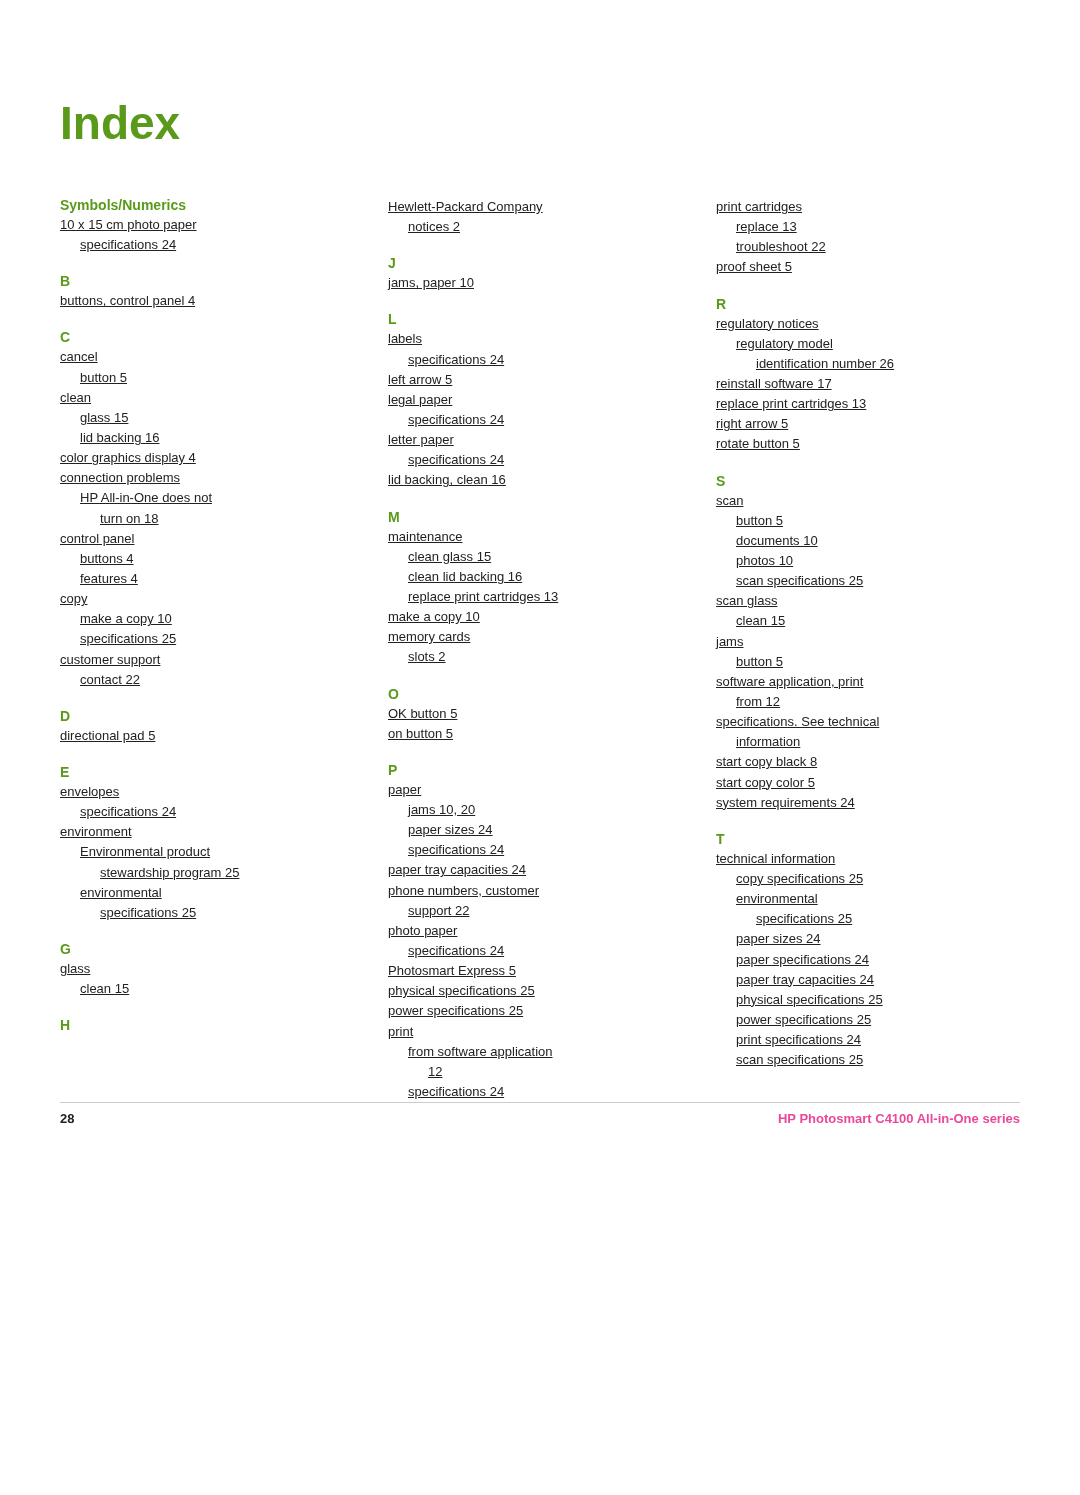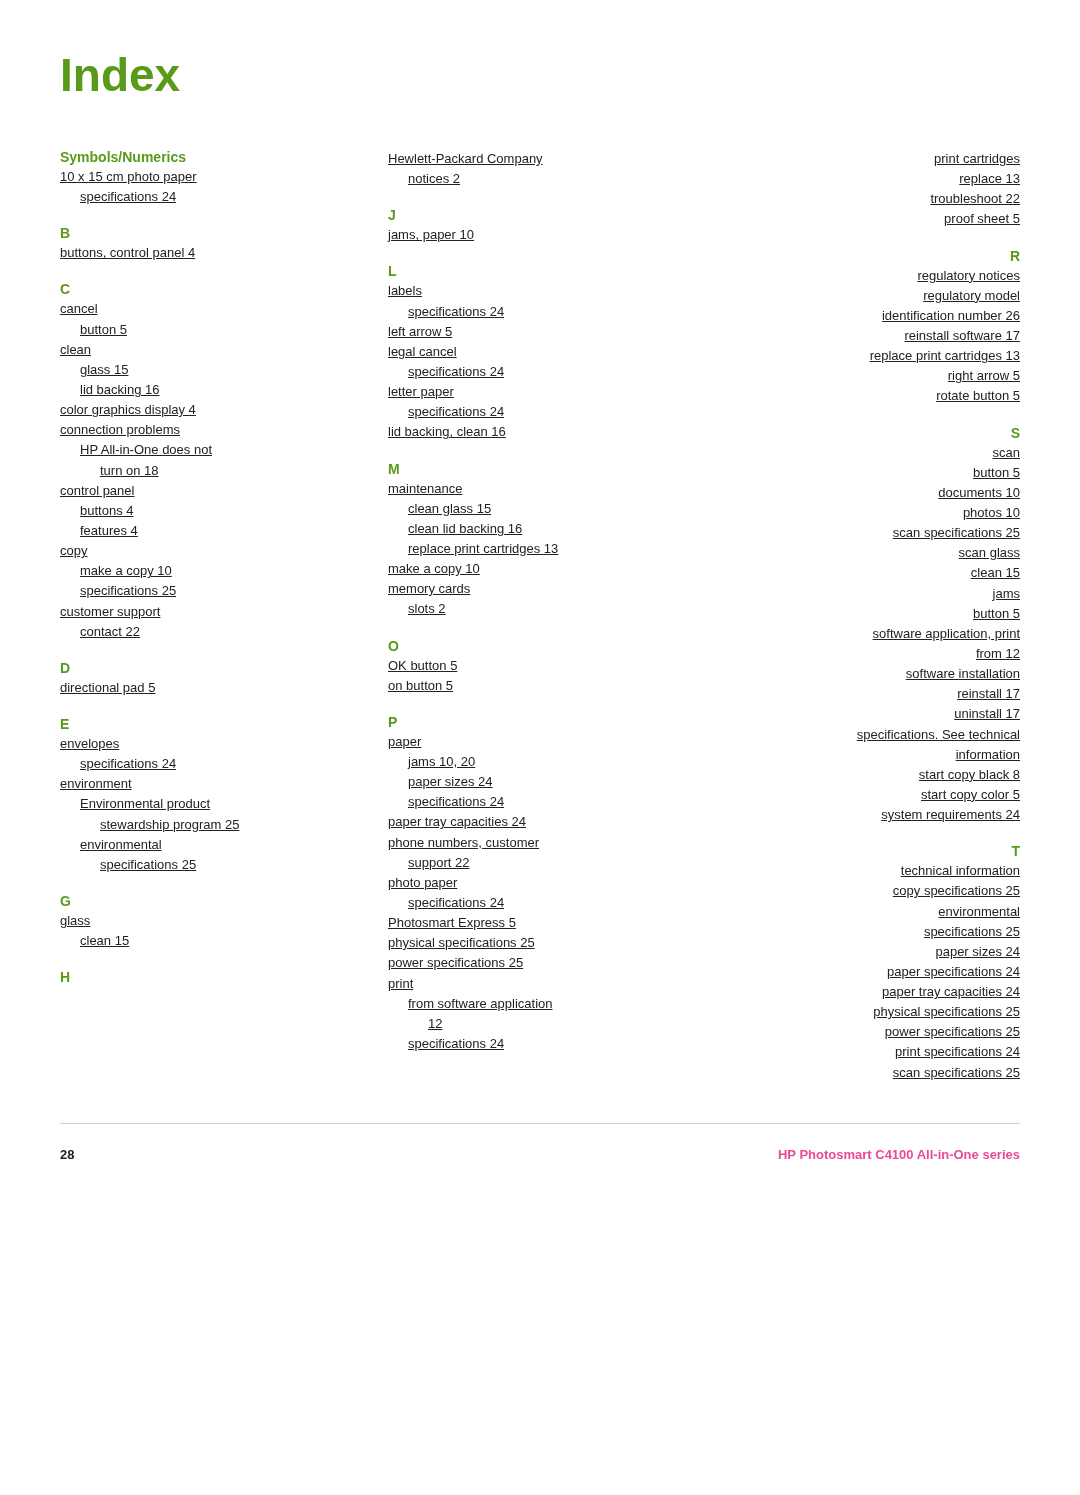--- a/index.html
+++ b/index.html
@@ -11,54 +11,54 @@
       width: 1080px;
       min-height: 1495px;
       padding: 48px 60px 40px 60px;
     }
     h1 {
       font-size: 46px;
       font-weight: bold;
       color: #5a9a1a;
       margin-bottom: 36px;
       font-family: Arial, Helvetica, sans-serif;
+      margin-top: 48px;
     }
     .columns {
       display: flex;
       gap: 0;
       width: 100%;
       margin-top: 47px;
     }
     .col {
       flex: 1;
       padding-right: 24px;
     }
-    .col:last-child { padding-right: 0; text-align: right; }
+    .col:last-child { padding-right: 0; }
     .section-letter {
       font-weight: bold;
       color: #5a9a1a;
       font-size: 14px;
       margin-top: 18px;
       margin-bottom: 2px;
     }
     .section-letter:first-child { margin-top: 0; }
     .entry {
       line-height: 1.55;
       font-size: 13px;
       text-decoration: underline;
     }
     .entry .main { display: block; }
     .entry .sub1 { display: block; padding-left: 20px; }
     .entry .sub2 { display: block; padding-left: 40px; }
     .footer {
       display: flex;
       justify-content: space-between;
       align-items: center;
-      margin-top: 40px;
-      padding-top: 23px;
+      padding-top: 8px;
       border-top: 1px solid #ccc;
     }
     .footer-page {
       font-weight: bold;
       font-size: 13px;
     }
     .footer-brand {
       font-weight: bold;
       color: #ec4899;
       font-size: 13px;
@@ -148,21 +148,21 @@
       </div>
       <div class="section-letter">L</div>
       <div class="entry">
         <span class="main">labels</span>
         <span class="sub1">specifications   24</span>
       </div>
       <div class="entry">
         <span class="main">left arrow   5</span>
       </div>
       <div class="entry">
-        <span class="main">legal cancel</span>
+        <span class="main">legal paper</span>
         <span class="sub1">specifications   24</span>
       </div>
       <div class="entry">
         <span class="main">letter paper</span>
         <span class="sub1">specifications   24</span>
       </div>
       <div class="entry">
         <span class="main">lid backing, clean   16</span>
       </div>
       <div class="section-letter">M</div>
@@ -260,25 +260,20 @@
         <span class="main">scan glass</span>
         <span class="sub1">clean   15</span>
       </div>
       <div class="entry">
         <span class="main">jams</span>
         <span class="sub1">button   5</span>
       </div>
       <div class="entry">
         <span class="main">software application, print</span>
         <span class="sub1">from   12</span>
-      </div>
-      <div class="entry">
-        <span class="main">software installation</span>
-        <span class="sub1">reinstall   17</span>
-        <span class="sub1">uninstall   17</span>
       </div>
       <div class="entry">
         <span class="main">specifications. See technical</span>
         <span class="sub1">information</span>
       </div>
       <div class="entry">
         <span class="main">start copy black   8</span>
       </div>
       <div class="entry">
         <span class="main">start copy color   5</span>

